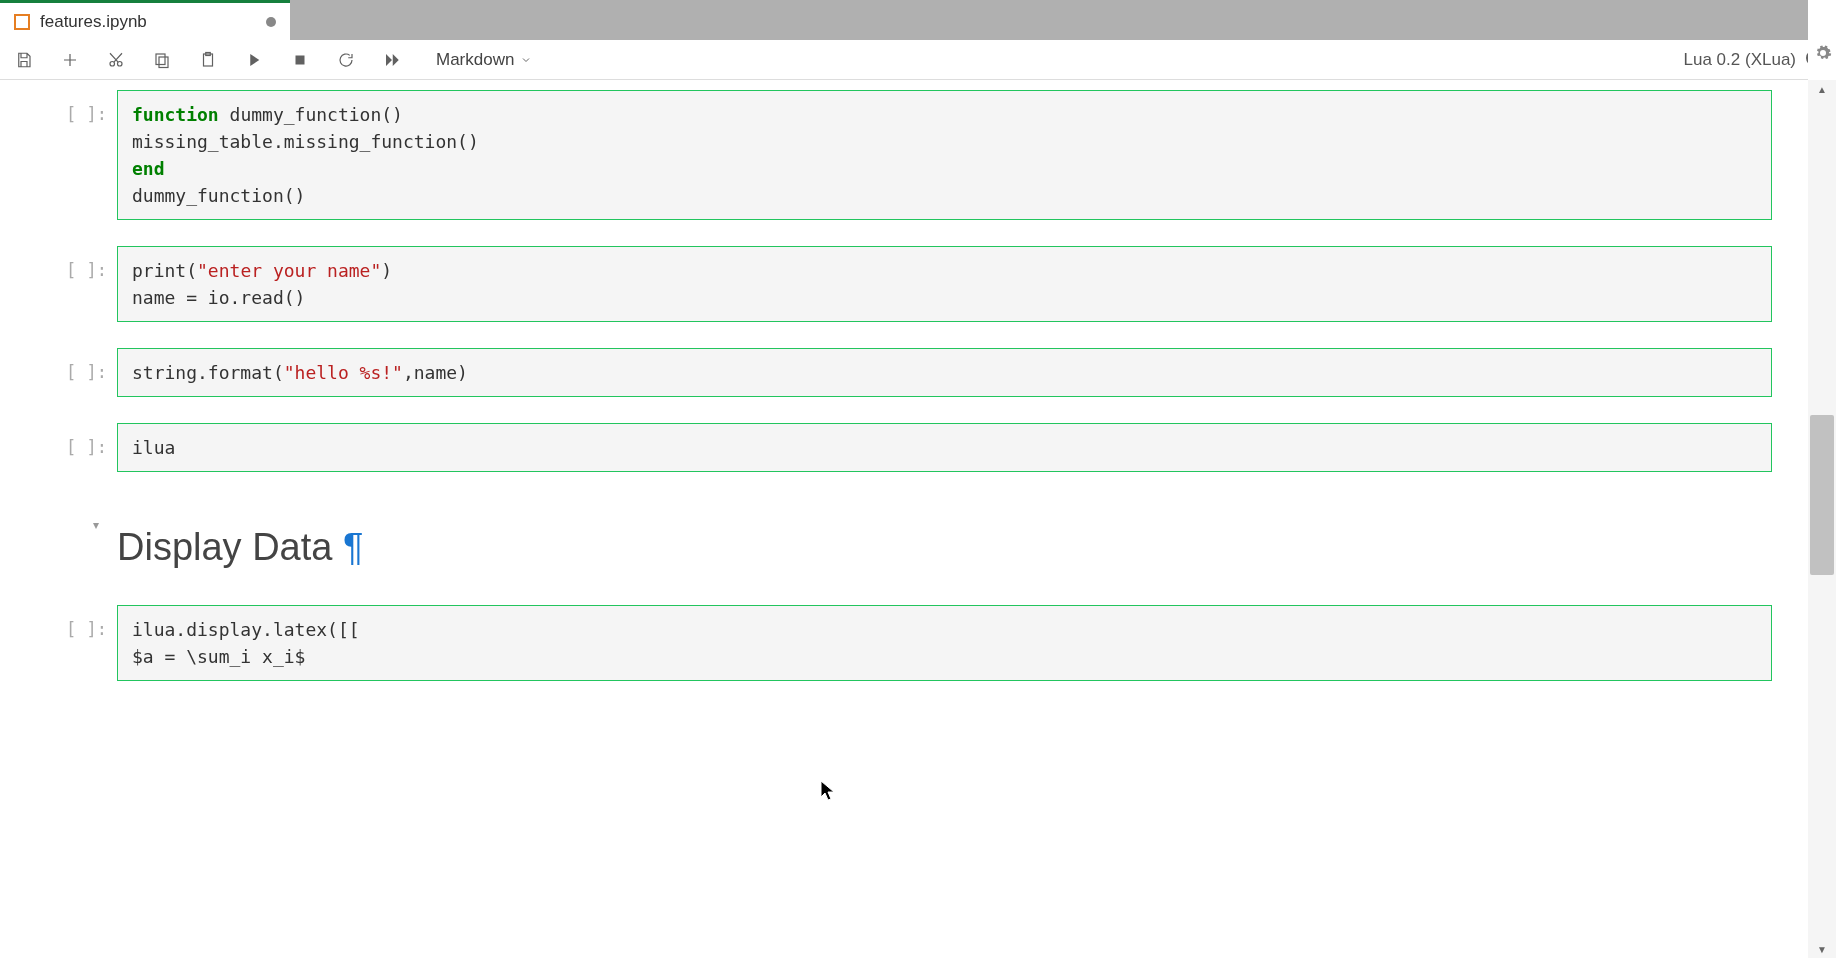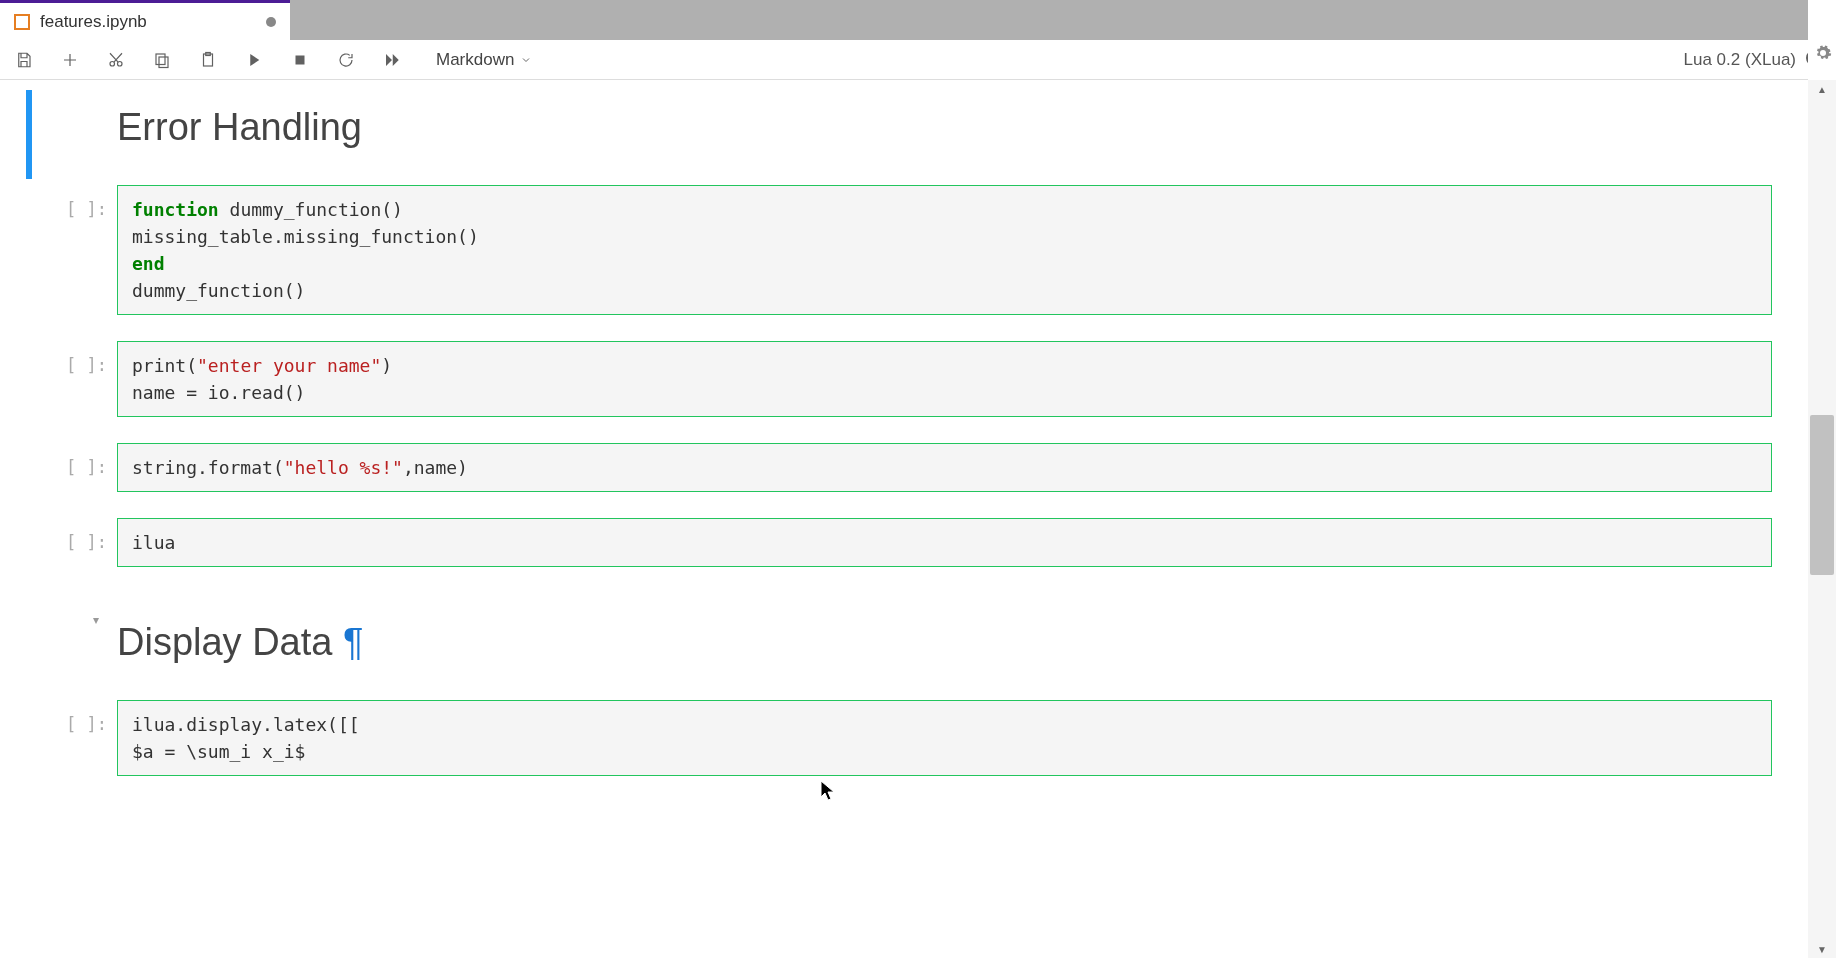--- a/index.html
+++ b/index.html
@@ -1,20 +1,20 @@
 <!DOCTYPE html>
 <html><head>
 <meta charset="utf-8">
 <style>
   * { box-sizing: border-box; margin: 0; padding: 0; }
   html, body { width: 100%; height: 100%; font-family: -apple-system, BlinkMacSystemFont, "Segoe UI", Helvetica, Arial, sans-serif; background: #fff; }
   
   
   .tab-bar { height: 40px; background: #b0b0b0; display: flex; align-items: flex-end; }
-  .tab { height: 40px; width: 290px; background: #fff; border-top: 3px solid #4c1d95; display: flex; align-items: center; padding: 0 14px; font-size: 17px; color: #333; gap: 10px; position: relative; }
+  .tab { height: 40px; width: 290px; background: #fff; border-top: 3px solid #15803d; display: flex; align-items: center; padding: 0 14px; font-size: 17px; color: #333; gap: 10px; position: relative; }
   .tab-icon { width: 16px; height: 16px; border: 2px solid #e67e22; display: inline-block; }
   .tab-close { margin-left: auto; width: 10px; height: 10px; border-radius: 50%; background: #888; }
   
   
   .toolbar { height: 40px; border-bottom: 1px solid #ddd; display: flex; align-items: center; padding: 0 14px; gap: 26px; font-size: 15px; color: #555; }
   .tool-btn { width: 20px; height: 20px; display: flex; align-items: center; justify-content: center; cursor: pointer; color: #616161; }
   .tool-btn svg { width: 18px; height: 18px; stroke: #616161; fill: none; stroke-width: 1.6; }
   .tool-btn.filled svg { fill: #616161; stroke: none; }
   .cell-type { display: flex; align-items: center; gap: 6px; color: #444; font-size: 17px; cursor: pointer; margin-left: 8px; }
   .cell-type svg { width: 12px; height: 12px; stroke: #666; fill: none; }
@@ -124,29 +124,20 @@
       </svg>
   </div>
   <div class="kernel-label">
     <span>Lua 0.2 (XLua)</span>
     <span class="kernel-circle"></span>
   </div>
 </div>
 
 <div class="notebook-wrap">
   <div class="notebook" id="notebook">
-      <div class="cell-row cell-selected">
-        <div class="cell-marker"></div>
-        <div class="prompt-area nopad"></div>
-        <div class="cell-content">
-          <div class="md-heading-wrap">
-            <div class="md-heading"><span>Error Handling</span></div>
-          </div>
-        </div>
-      </div>
       <div class="cell-row">
         <div class="cell-marker"></div>
         <div class="prompt-area">[ ]:</div>
         <div class="cell-content">
           <div class="code-block code-margin"><span class="kw">function</span><span> dummy_function()</span><br><span>    missing_table.missing_function()</span><br><span class="kw">end</span><br><span>dummy_function()</span></div>
         </div>
       </div>
       <div class="cell-row">
         <div class="cell-marker"></div>
         <div class="prompt-area">[ ]:</div>

